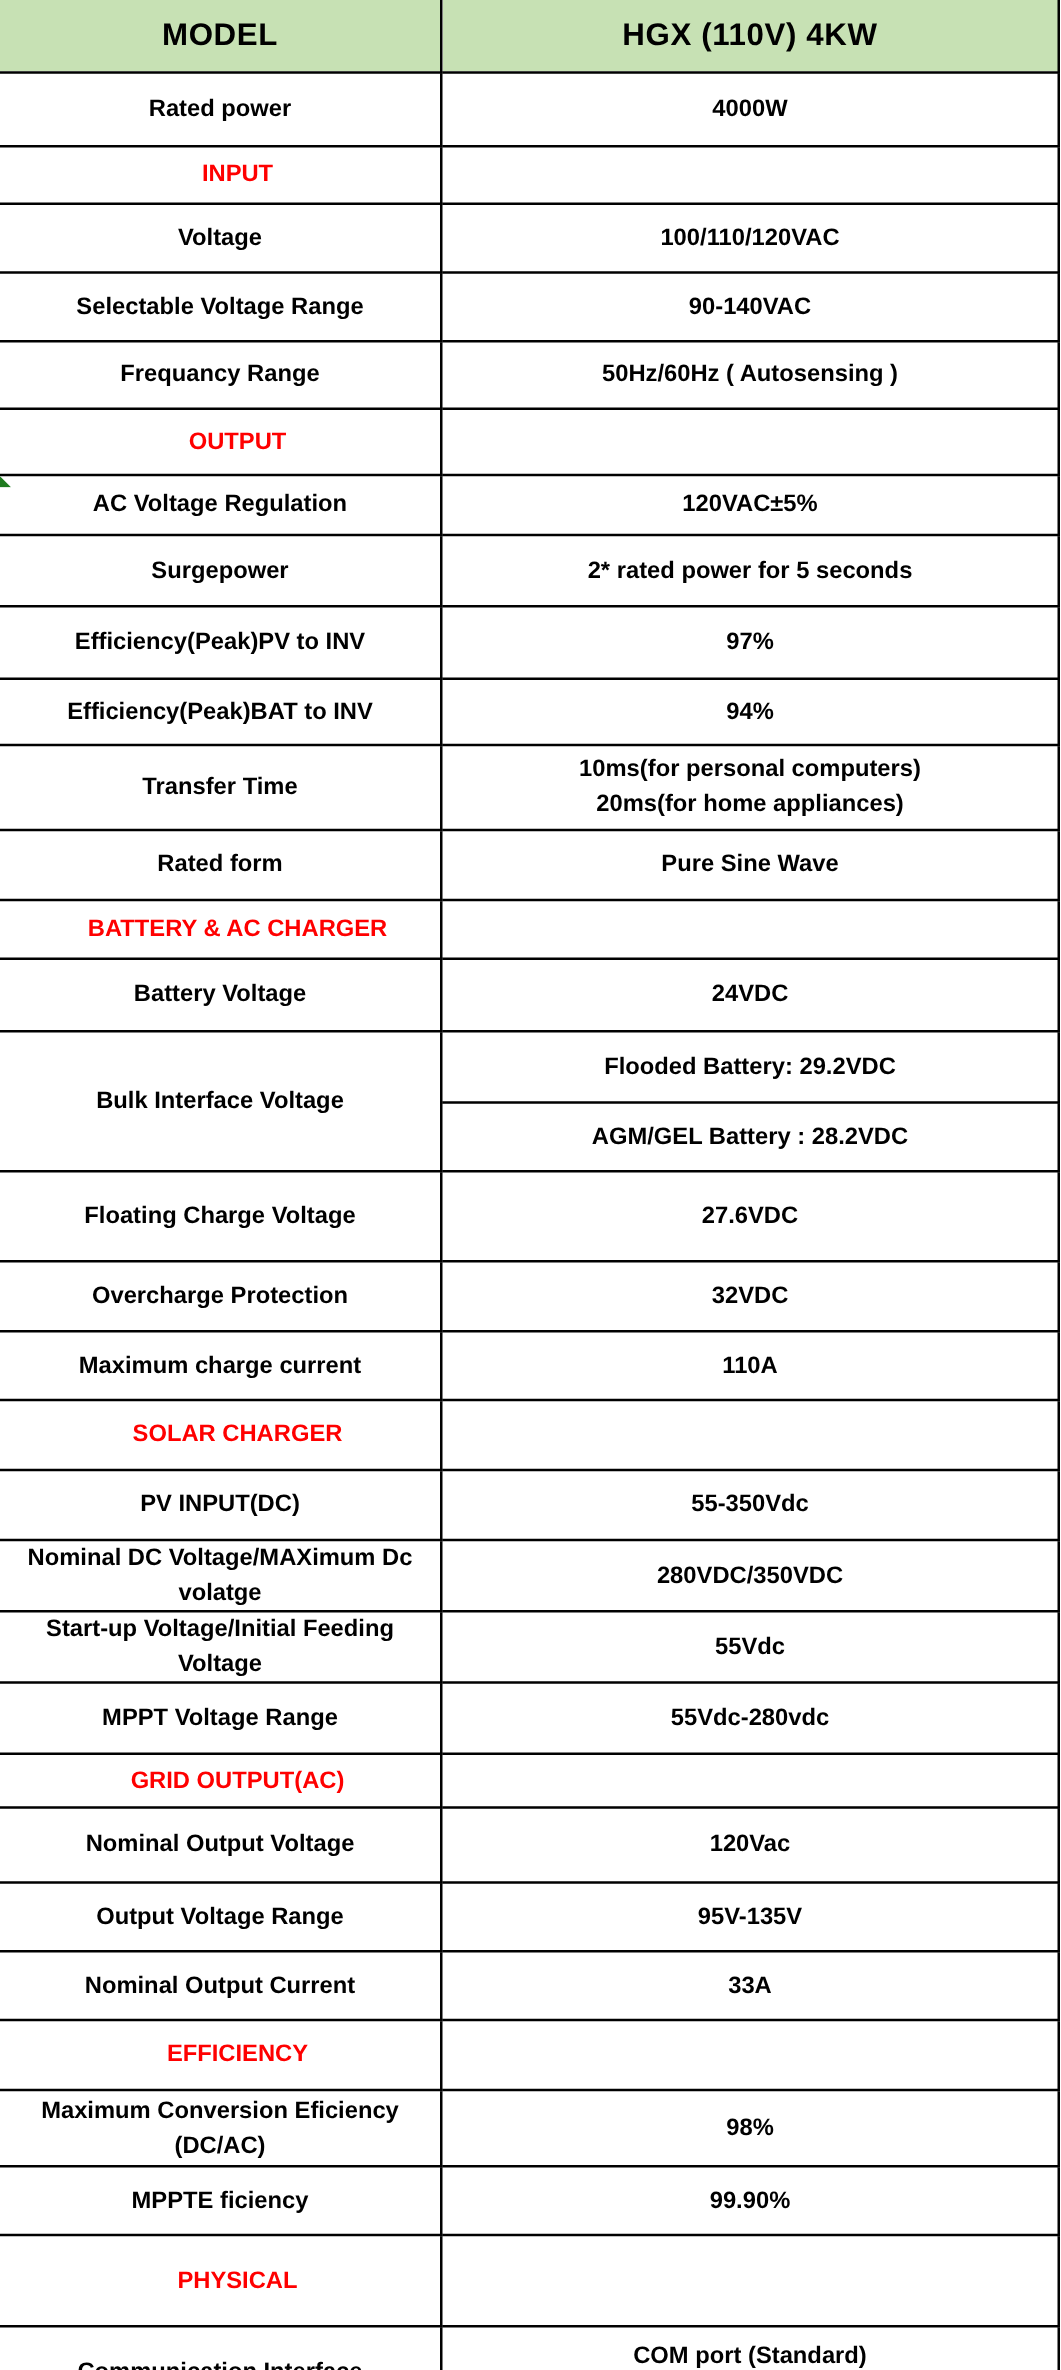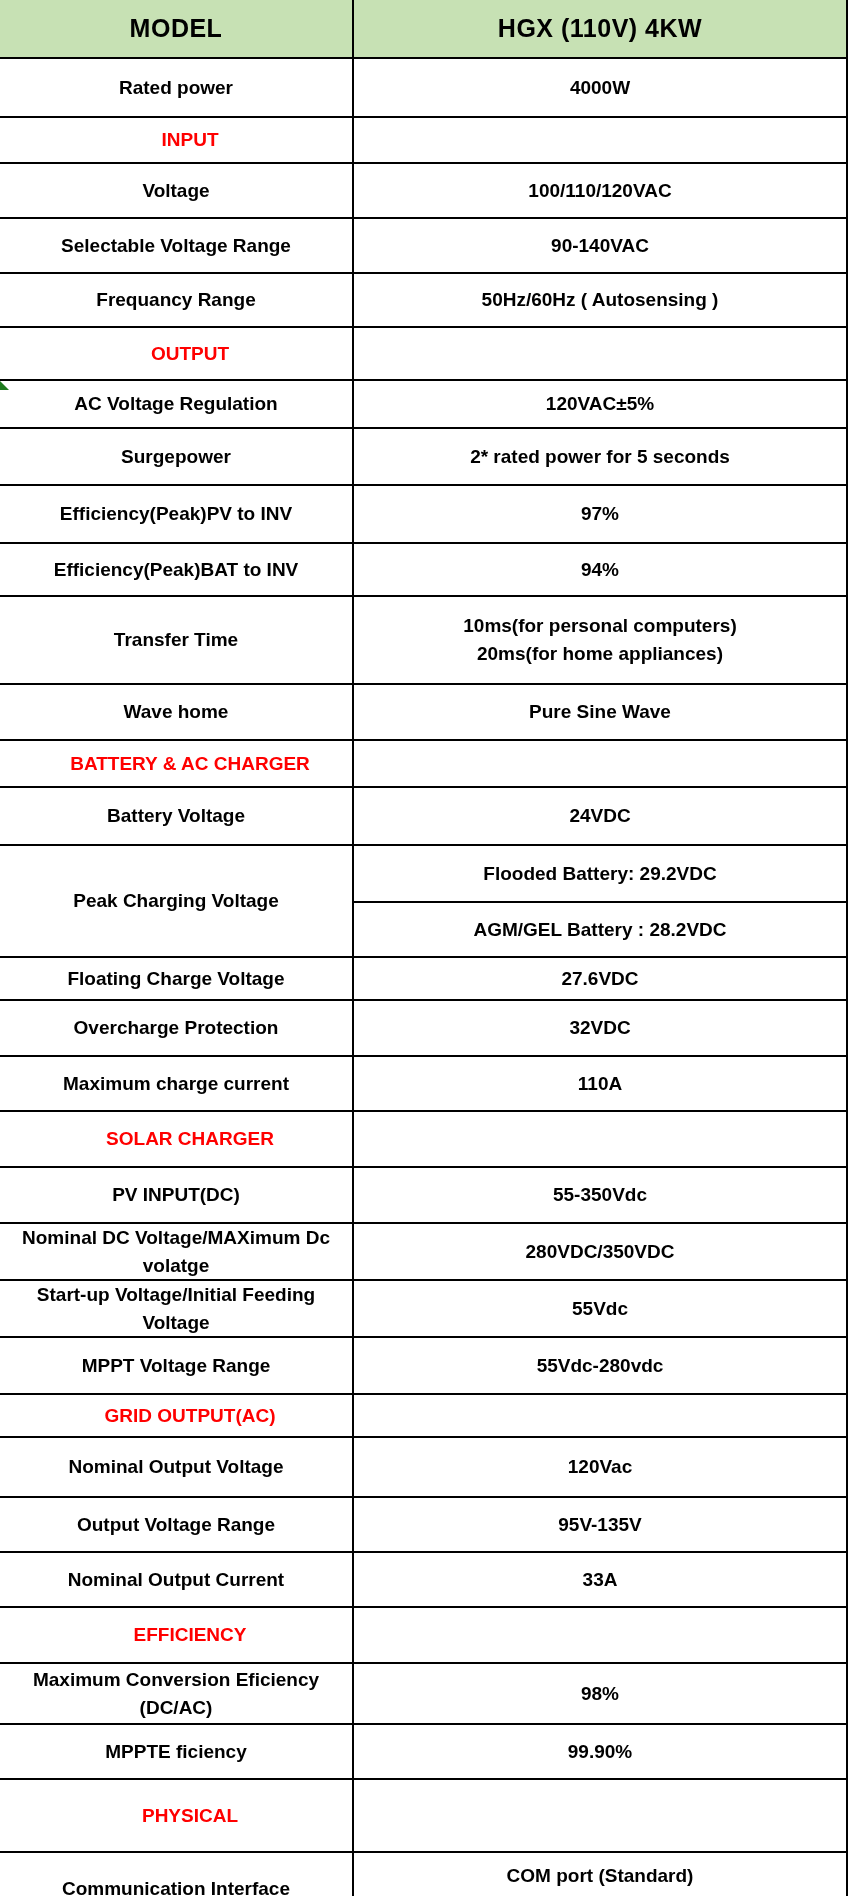--- a/index.html
+++ b/index.html
@@ -104,45 +104,45 @@
       <td class="value-cell">2* rated power for 5 seconds</td>
     </tr>
     <tr style="height:58px">
       <td class="label-cell">Efficiency(Peak)PV to INV</td>
       <td class="value-cell">97%</td>
     </tr>
     <tr style="height:53px">
       <td class="label-cell">Efficiency(Peak)BAT to INV</td>
       <td class="value-cell">94%</td>
     </tr>
-    <tr style="height:88px">
+    <tr style="height:68px">
       <td class="label-cell">Transfer Time</td>
       <td class="value-cell">10ms(for personal computers)
 20ms(for home appliances)</td>
     </tr>
     <tr style="height:56px">
-      <td class="label-cell">Wave home</td>
+      <td class="label-cell">Rated form</td>
       <td class="value-cell">Pure Sine Wave</td>
     </tr>
     <tr class="section-row" style="height:47px">
       <td class="label-cell">BATTERY &amp; AC CHARGER</td>
       <td class="value-cell"></td>
     </tr>
     <tr style="height:58px">
       <td class="label-cell">Battery Voltage</td>
       <td class="value-cell">24VDC</td>
     </tr>
     <tr style="height:57px">
-      <td class="label-cell" rowspan="2">Peak Charging Voltage</td>
+      <td class="label-cell" rowspan="2">Bulk Interface Voltage</td>
       <td class="value-cell">Flooded Battery: 29.2VDC</td>
     </tr>
     <tr style="height:55px">
       <td class="value-cell">AGM/GEL Battery : 28.2VDC</td>
     </tr>
-    <tr style="height:43px">
+    <tr style="height:72px">
       <td class="label-cell">Floating Charge Voltage</td>
       <td class="value-cell">27.6VDC</td>
     </tr>
     <tr style="height:56px">
       <td class="label-cell">Overcharge Protection</td>
       <td class="value-cell">32VDC</td>
     </tr>
     <tr style="height:55px">
       <td class="label-cell">Maximum charge current</td>
       <td class="value-cell">110A</td>

